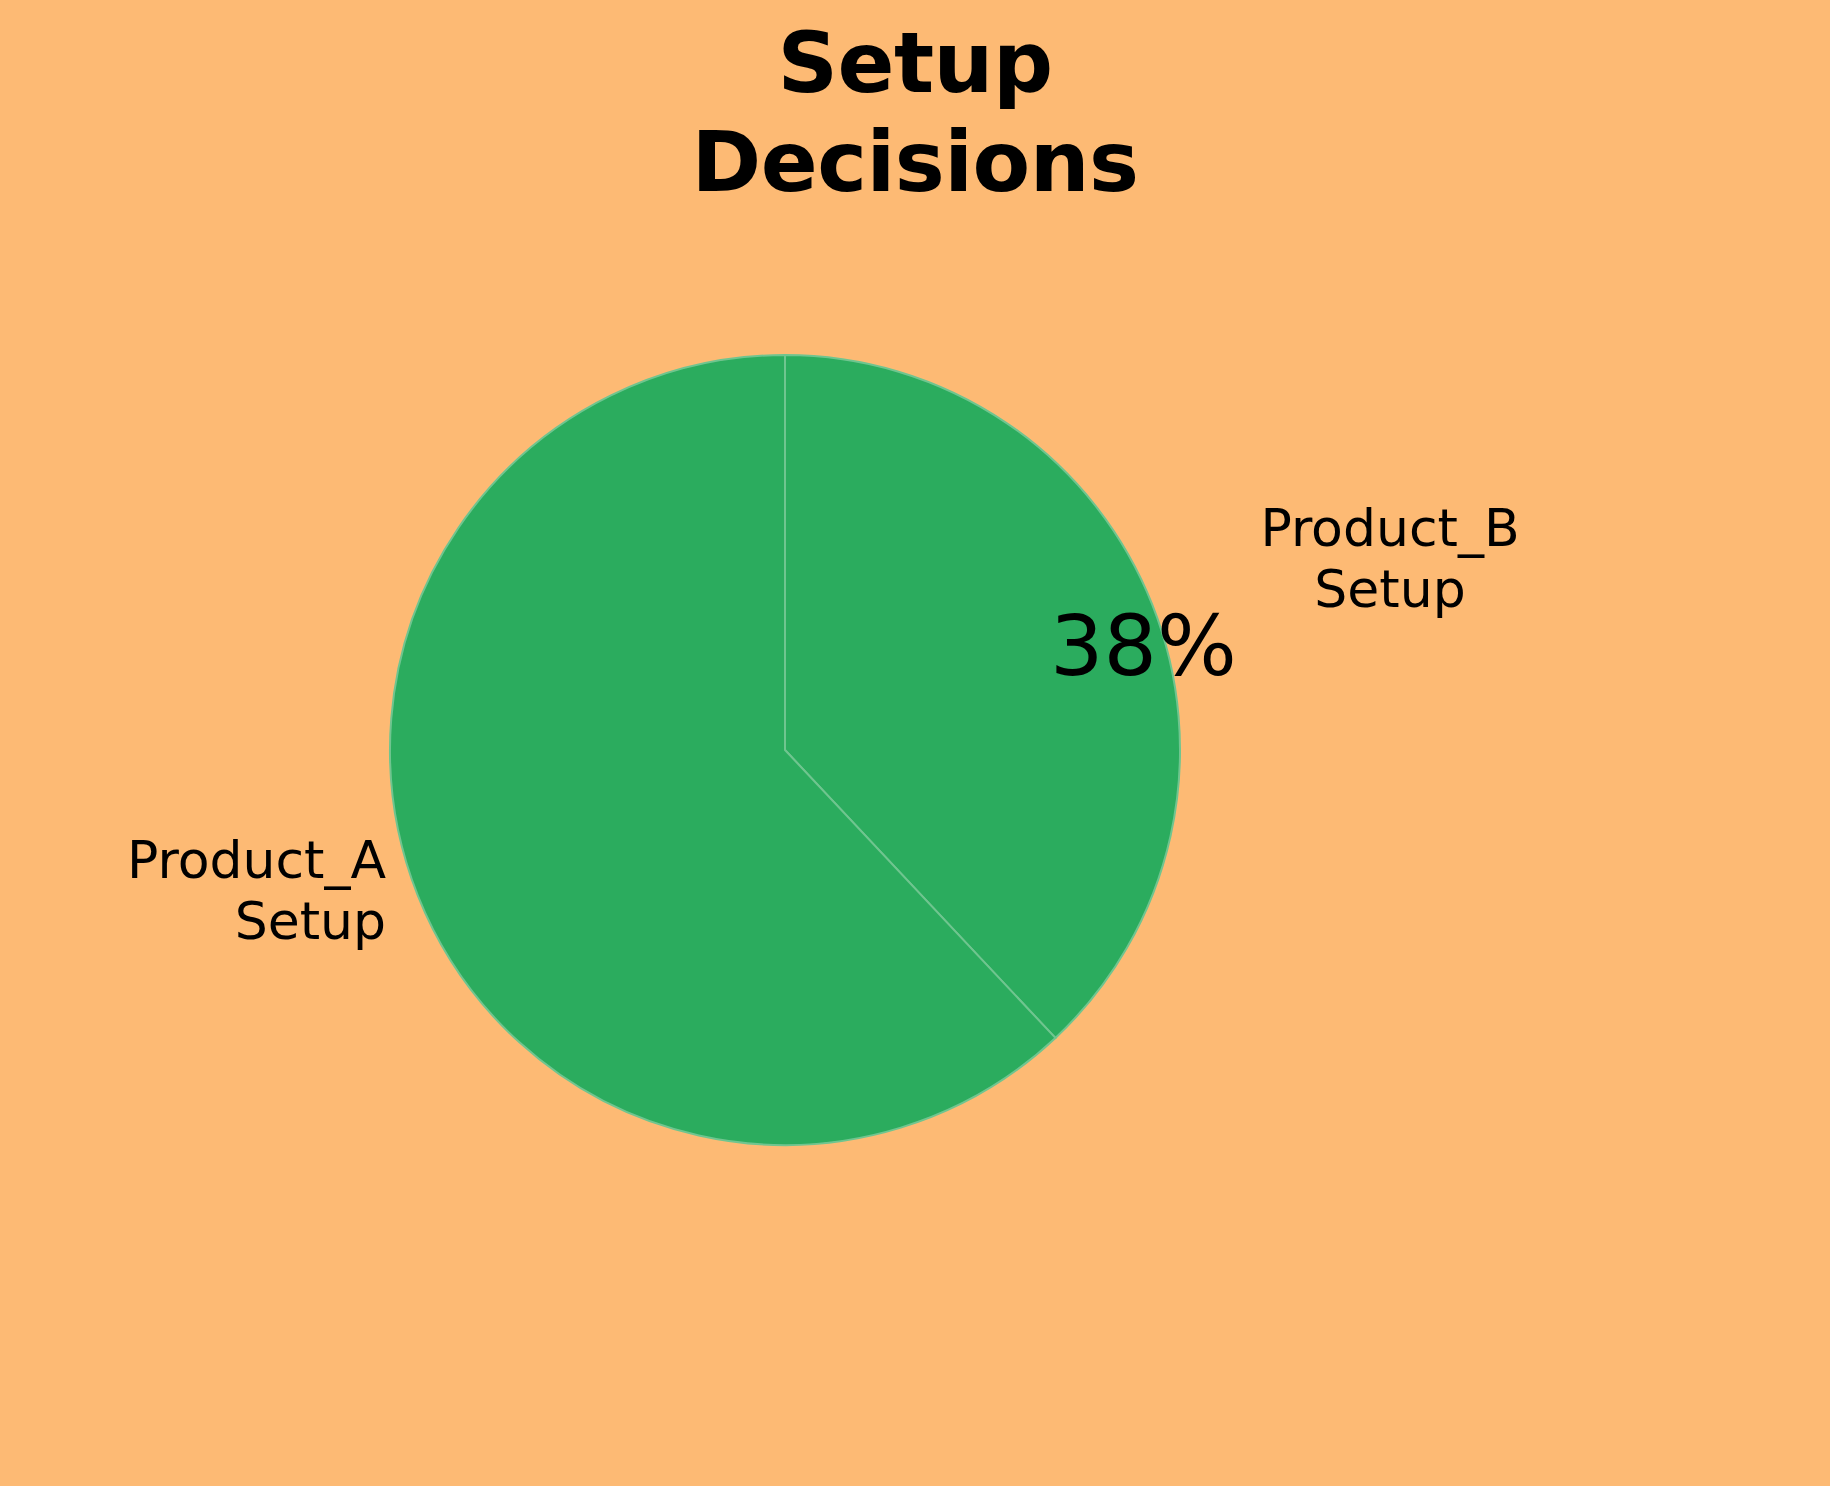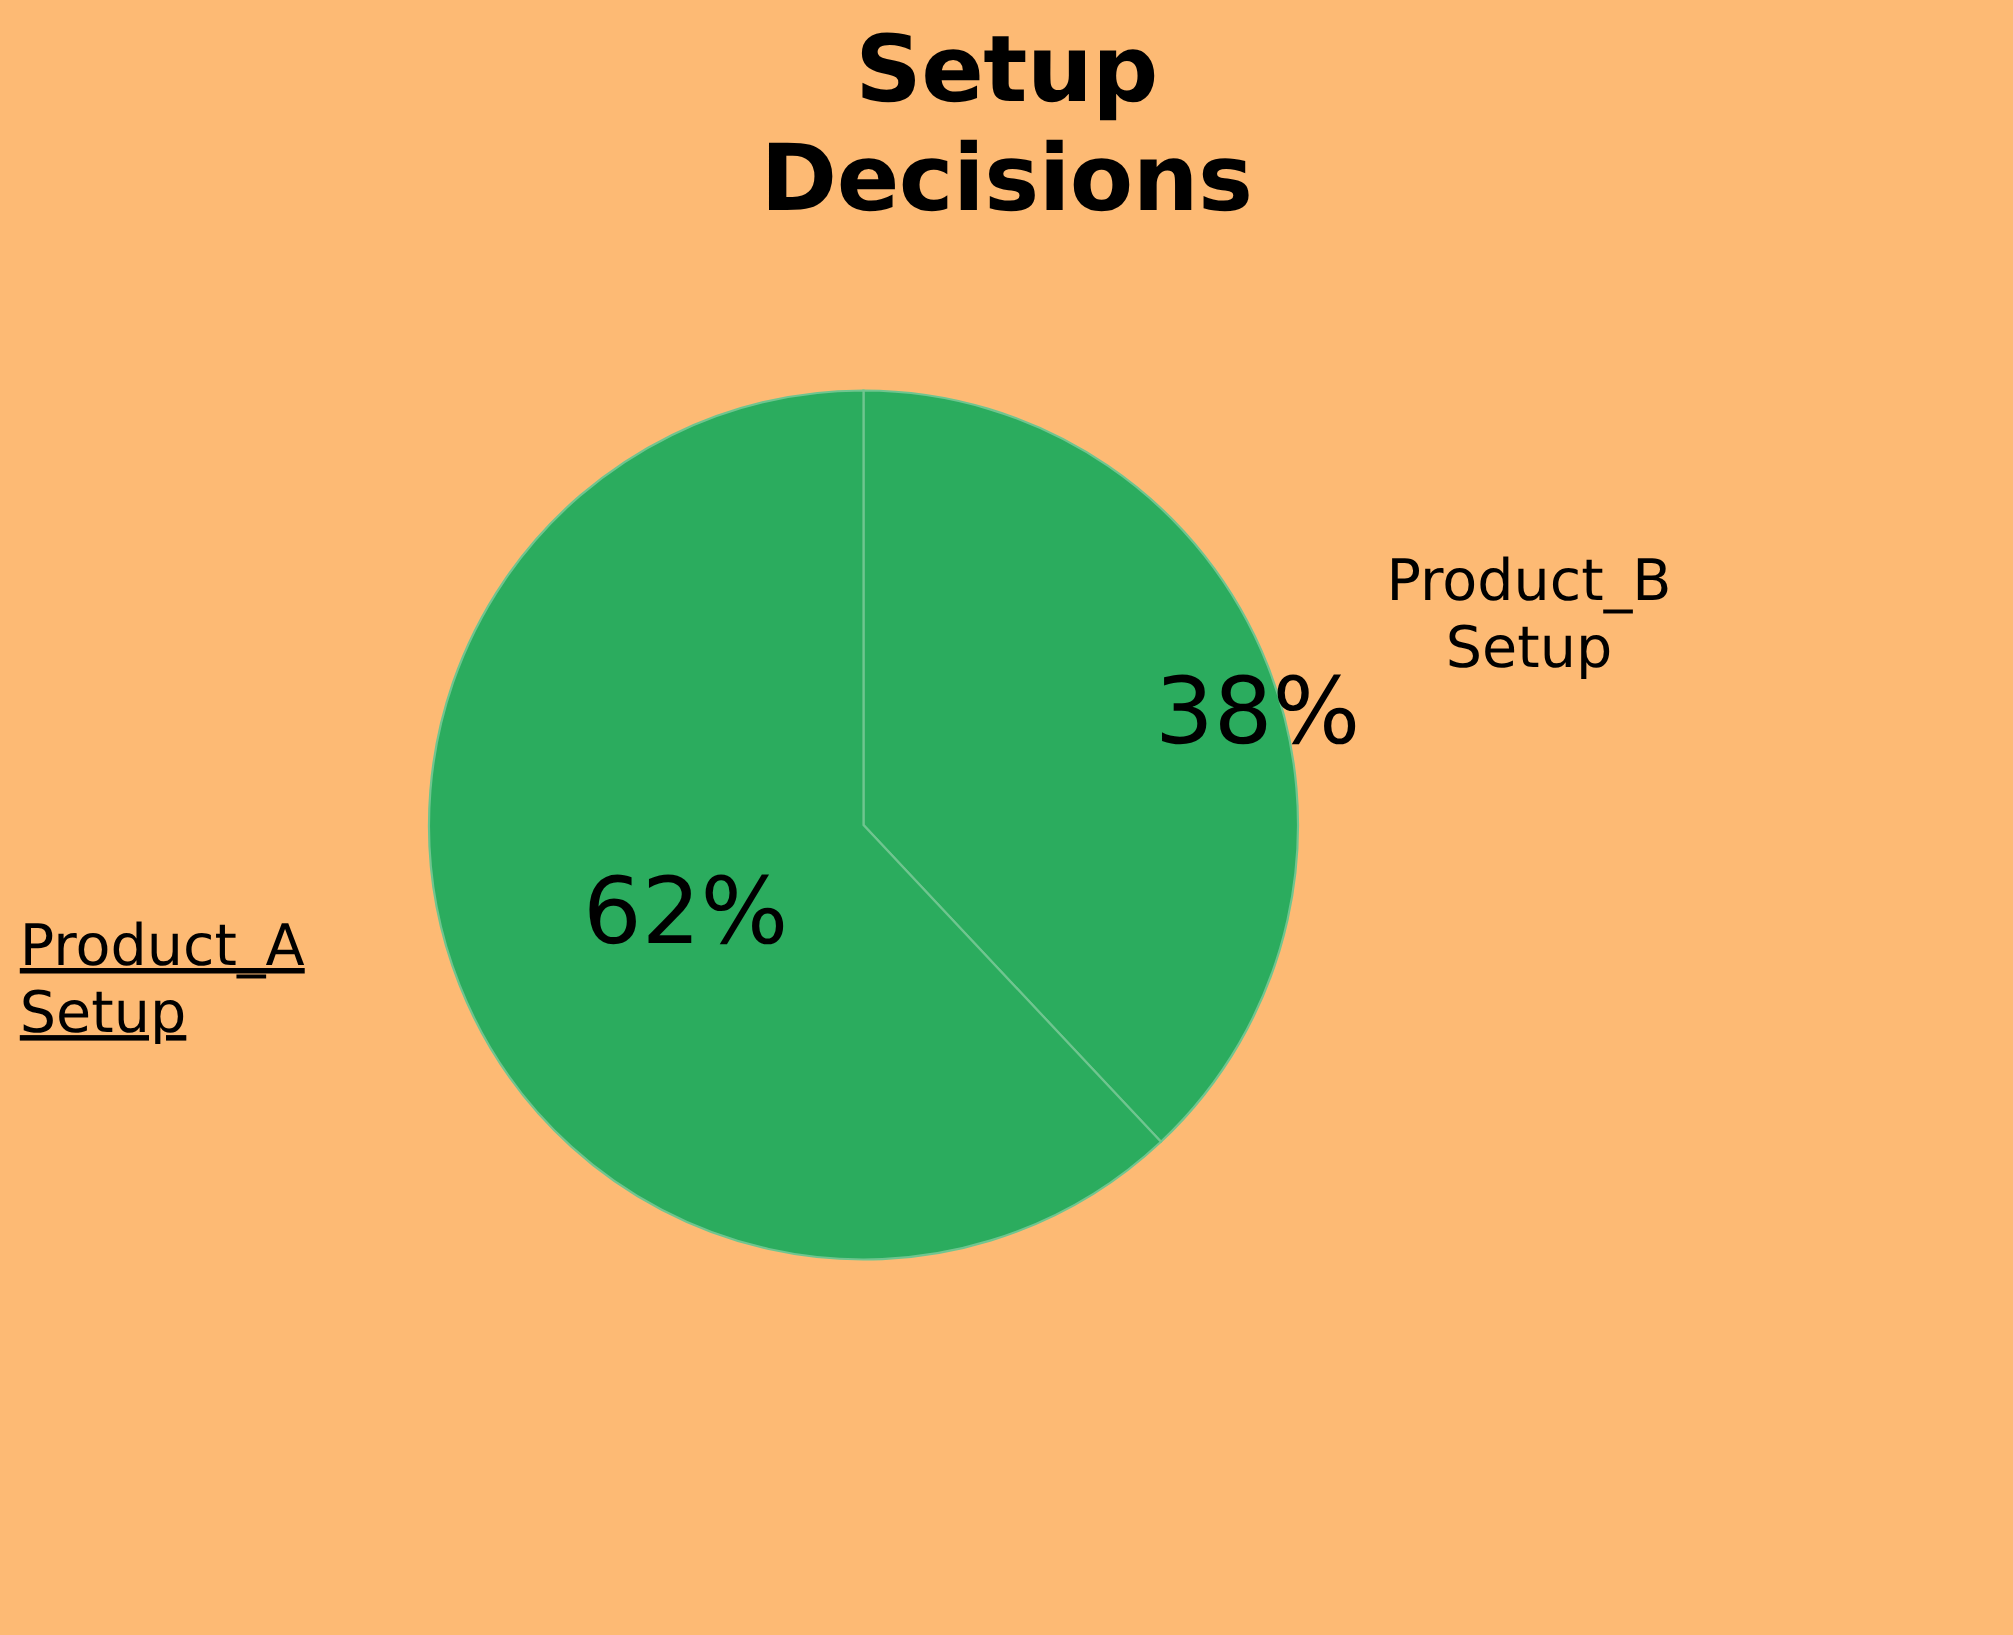--- a/index.html
+++ b/index.html
@@ -87,23 +87,22 @@
   }
   #cat-product-b {
     left: 1185px;
     top: 498px;
     text-align: center;
     width: 410px;
   }
   #cat-product-a {
     left: 18px;
     top: 830px;
-    text-align: left;
+    text-align: right;
     width: 368px;
-    text-decoration: underline;
   }
 </style>
 </head>
 <body>
 
 <div id="figure">
 
   <div id="chart-title">Setup
 Decisions</div>
 
@@ -111,21 +110,20 @@
     <svg id="pie-svg" viewBox="0 0 790 790">
 
       <path id="wedge-product-b" d="M 395 395 L 395.00 0.00 A 395 395 0 0 1 665.40 682.94 Z" fill="#2BAC5E" stroke="#6FC58F" stroke-width="2"></path>
 
       <path id="wedge-product-a" d="M 395 395 L 665.40 682.94 A 395 395 0 1 1 395.00 0.00 Z" fill="#2BAC5E" stroke="#6FC58F" stroke-width="2"></path>
     </svg>
   </div>
 
   <div class="pct-label" id="pct-product-b">38%</div>
 
-  <div class="pct-label" id="pct-product-a">62%</div>
 
   <div class="cat-label" id="cat-product-b">Product_B
 Setup</div>
 
   <div class="cat-label" id="cat-product-a">Product_A
 Setup</div>
 
 </div>
 
 </body></html>

